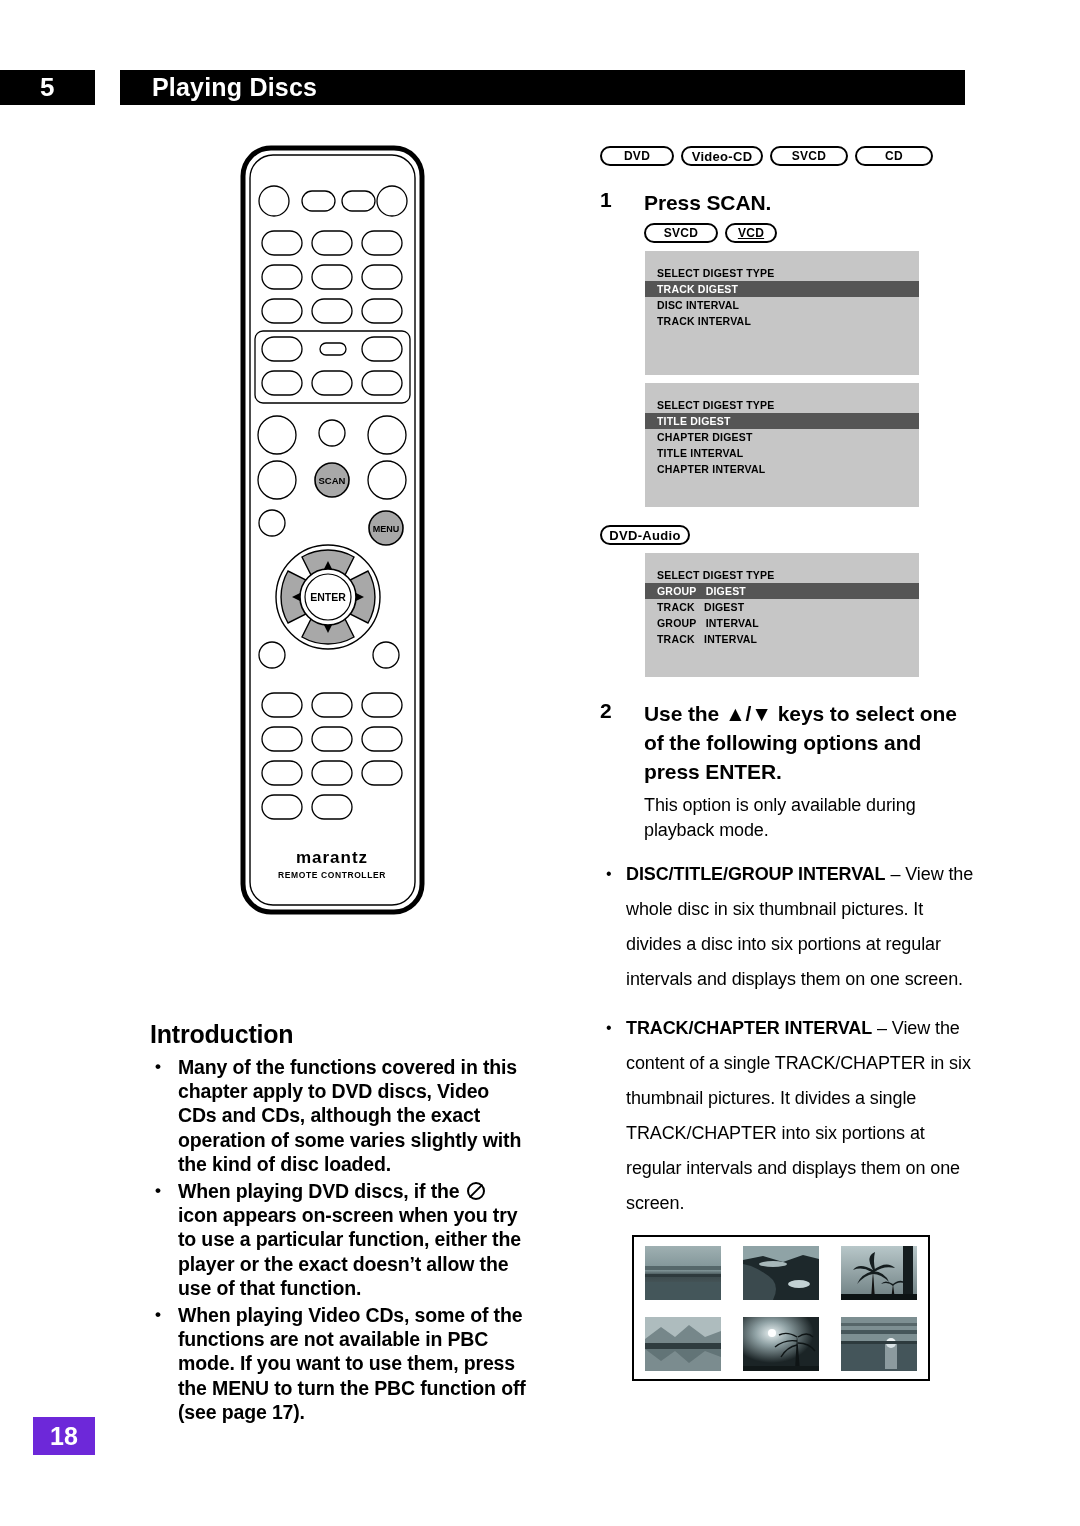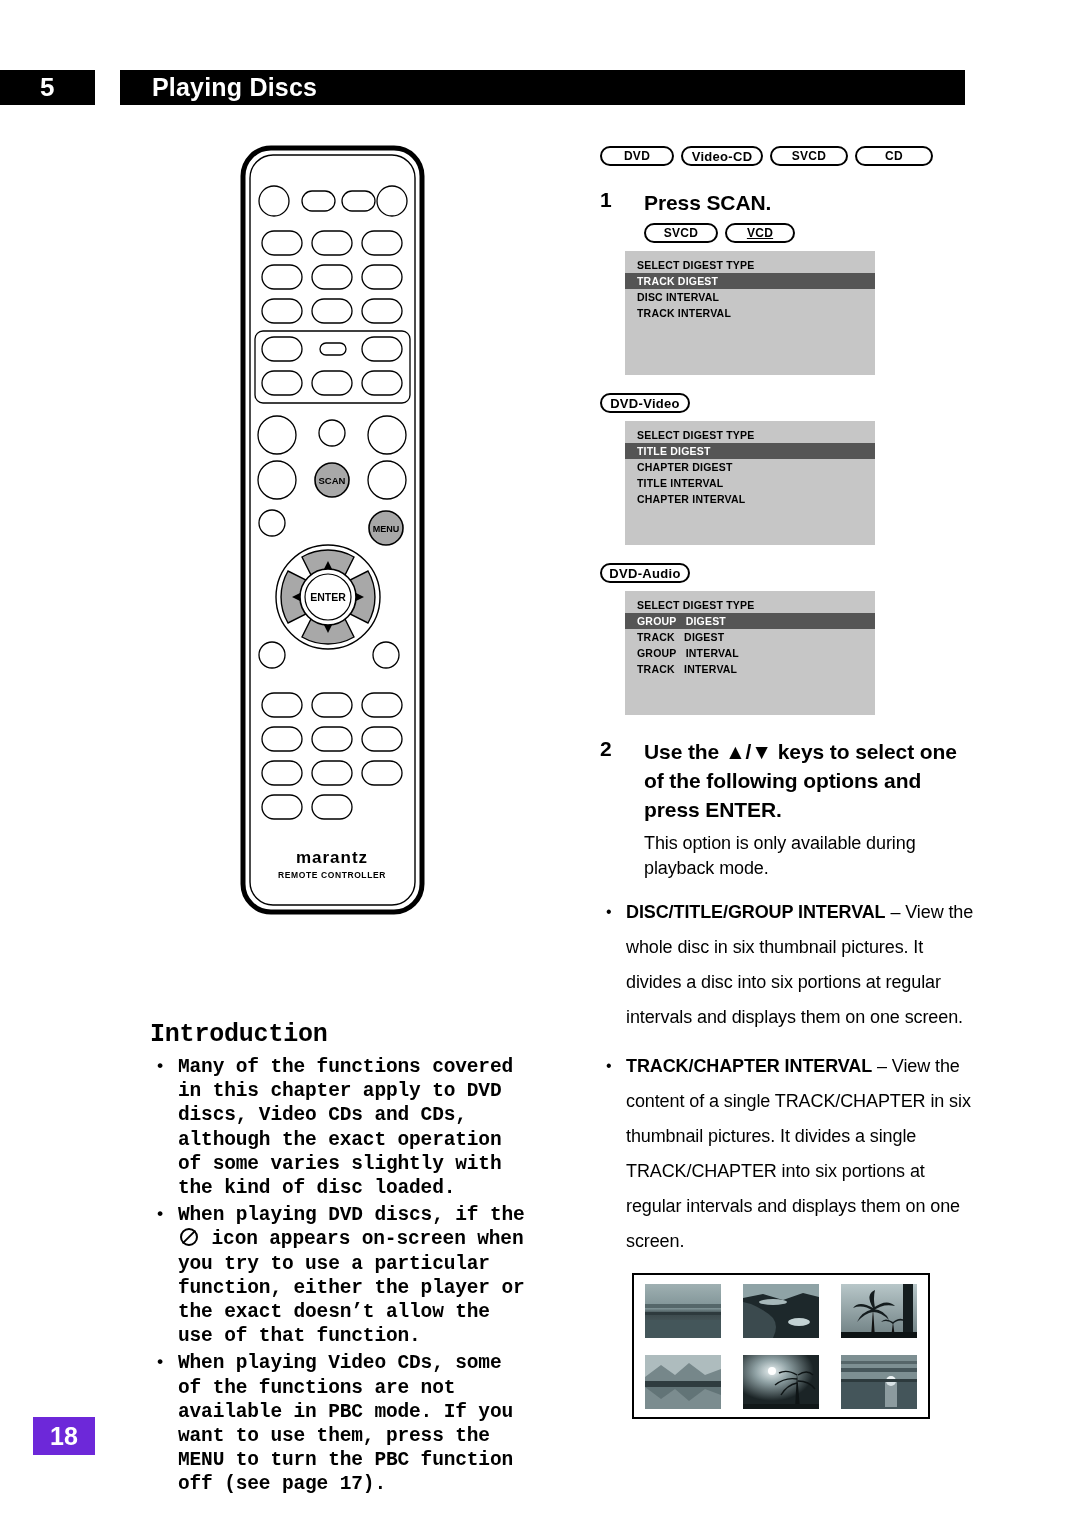--- a/index.html
+++ b/index.html
@@ -163,21 +163,21 @@
     justify-content: center;
     box-sizing: border-box;
     background: #fff;
     white-space: nowrap;
   }
   .pill.w-dvd      { width: 74px; }
   .pill.w-videocd  { width: 82px; font-size: 13px; }
   .pill.w-svcd     { width: 78px; }
   .pill.w-cd       { width: 78px; }
   .pill.w-svcd2    { width: 74px; }
-  .pill.w-vcd      { width: 70px; text-decoration: underline; }
+  .pill.w-vcd      { width: 52px; text-decoration: underline; }
   .pill.w-dvdvideo { width: 90px; font-size: 13px; }
   .pill.w-dvdaudio { width: 90px; font-size: 13px; }
 
   
   .step {
     position: relative;
     padding-left: 44px;
     margin-top: 22px;
   }
   .step-num {
@@ -196,25 +196,25 @@
   .step-sub {
     font-size: 18px;
     font-weight: normal;
     line-height: 25px;
     margin-top: 7px;
     letter-spacing: -0.1px;
   }
 
   
   .osd-screen {
-    width: 250px;
+    width: 274px;
     height: 124px;
     background: #c6c6c6;
-    margin: 8px 0 0 25px;
-    padding-top: 6px;
+    margin: 8px 0 0 45px;
+    padding-top: 14px;
     box-sizing: border-box;
   }
   .osd-row {
     font-size: 10.5px;
     font-weight: bold;
     letter-spacing: 0.2px;
     padding: 2.5px 0 2.5px 12px;
     color: #000;
     line-height: 11px;
     white-space: pre;
@@ -381,21 +381,21 @@
 
         <rect x="22" y="650" width="40" height="24" rx="12"></rect>
         <rect x="72" y="650" width="40" height="24" rx="12"></rect>
       </g>
 
       <text x="92" y="718" font-family="Liberation Sans, sans-serif" font-size="17" font-weight="bold" letter-spacing="1" text-anchor="middle" fill="#000">marantz</text>
       <text x="92" y="733" font-family="Liberation Sans, sans-serif" font-size="8.5" font-weight="bold" letter-spacing="0.6" text-anchor="middle" fill="#000">REMOTE CONTROLLER</text>
     </svg>
   </div>
 
-  <div id="introduction-section" style="position:absolute; left:10px; top:880px; width:380px;font-family:Liberation Mono, monospace;">
+  <div id="introduction-section" style="position:absolute; left:10px; top:880px; width:380px;">
     <h2 class="section-heading">Introduction</h2>
     <ul class="intro-list">
       <li>Many of the functions covered in this chapter apply to DVD discs, Video CDs and CDs, although the exact operation of some varies slightly with the kind of disc loaded.</li>
       <li>
         <span>When playing DVD discs, if the</span>
         <span class="noentry"></span>
         <span>icon appears on-screen when you try to use a particular function, either the player or the exact doesn’t allow the use of that function.</span>
       </li>
       <li>
         <span>When playing Video CDs, some of the functions are not available in PBC mode. If you want to use them, press the </span><b>MENU</b><span> to turn the PBC function off (see page 17).</span>
@@ -424,23 +424,20 @@
     <span class="pill w-vcd">VCD</span>
   </div>
 
   <div class="osd-screen">
     <div class="osd-row">SELECT DIGEST TYPE</div>
     <div class="osd-row selected">TRACK DIGEST</div>
     <div class="osd-row">DISC INTERVAL</div>
     <div class="osd-row">TRACK INTERVAL</div>
   </div>
 
-  <div class="pill-row" style="margin-top:18px;">
-    <span class="pill w-dvdvideo">DVD-Video</span>
-  </div>
   <div class="osd-screen">
     <div class="osd-row">SELECT DIGEST TYPE</div>
     <div class="osd-row selected">TITLE DIGEST</div>
     <div class="osd-row">CHAPTER DIGEST</div>
     <div class="osd-row">TITLE INTERVAL</div>
     <div class="osd-row">CHAPTER INTERVAL</div>
   </div>
 
   <div class="pill-row" style="margin-top:18px;">
     <span class="pill w-dvdaudio">DVD-Audio</span>

